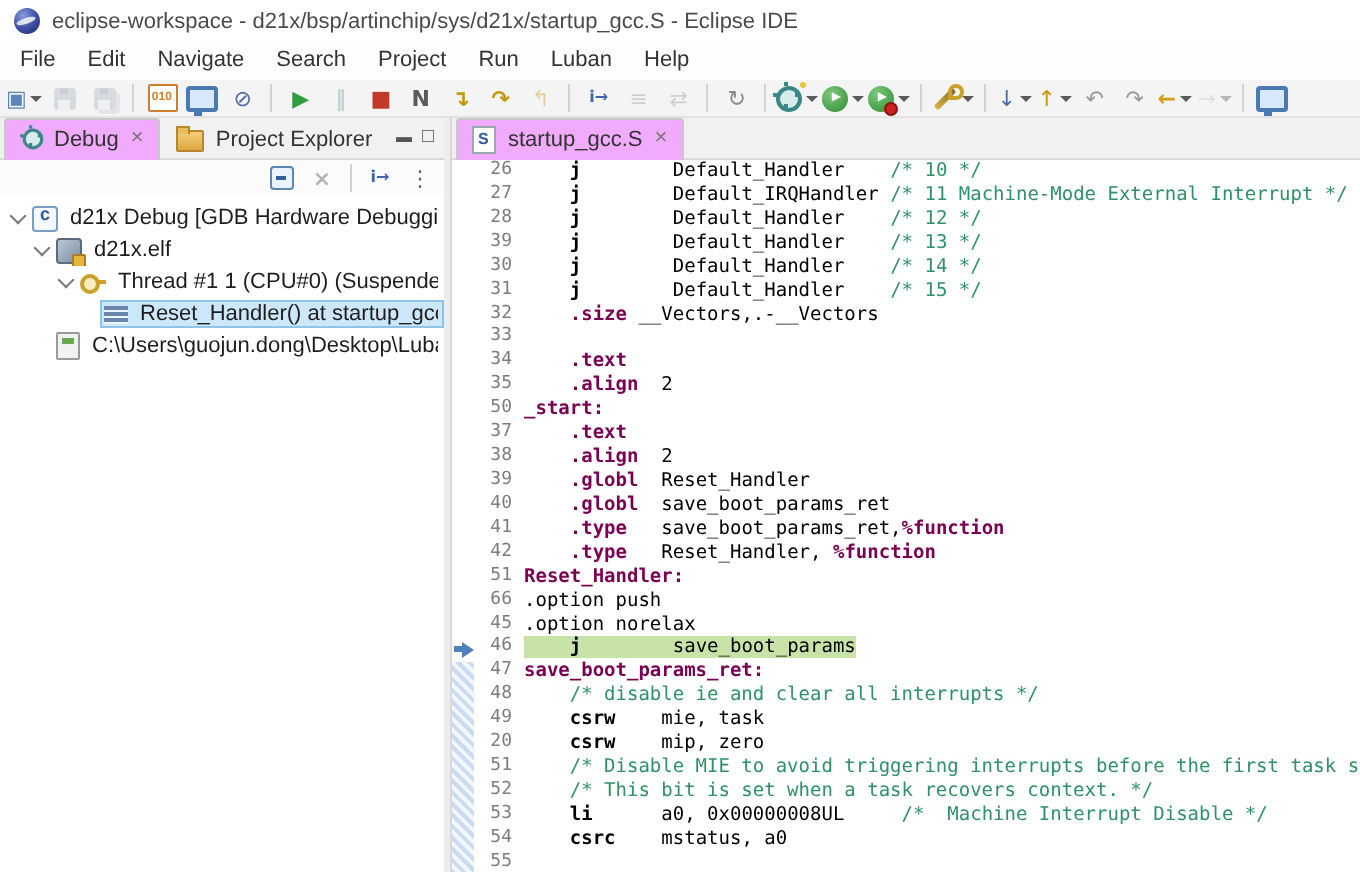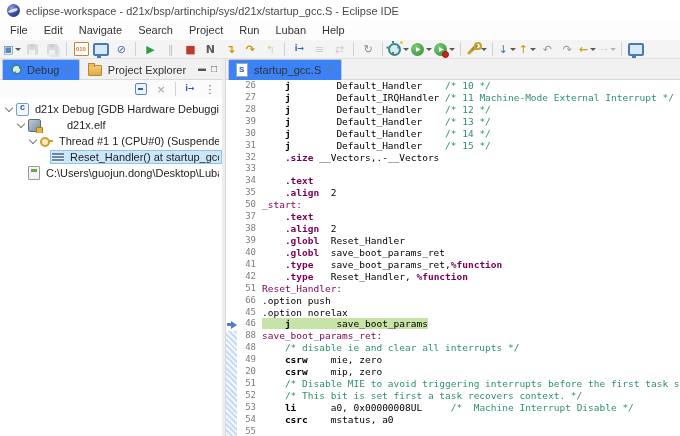--- a/index.html
+++ b/index.html
@@ -55,21 +55,21 @@
   
   .main{display:flex;height:378px;background:#fff}
   .panel{width:222px;flex:none;display:flex;flex-direction:column;background:#fff;overflow:hidden}
   .sash{width:3px;flex:none;background:#ededed;border-right:1px solid #d9d9d9}
   .editor{flex:1;display:flex;flex-direction:column;overflow:hidden;background:#fff}
   
   .tabstrip{height:20px;background:#f1f1f1;border-bottom:1px solid #d9d9d9;display:flex;
     align-items:flex-end;padding-left:2px;flex:none}
   .vtab{height:19px;display:flex;align-items:center;gap:4px;padding:0 7px;font-size:11px;color:#333;
     border:1px solid transparent;border-bottom:none;white-space:nowrap}
-  .vtab.sel{background:#3b82f6;border-color:#c8c8c8;border-radius:2px 2px 0 0;margin-bottom:-1px;padding-bottom:1px}
+  .vtab.sel{background:#f0abfc;border-color:#c8c8c8;border-radius:2px 2px 0 0;margin-bottom:-1px;padding-bottom:1px}
   .tclose{color:#777;font-size:11px;margin-left:2px;line-height:1}
   .tclose::after{content:"×"}
   .winctl{margin-left:auto;display:flex;gap:5px;padding-right:5px;color:#555;font-size:8px;align-items:center;height:100%}
   .winctl span{line-height:1}
   
   .paneltb{height:18px;display:flex;justify-content:flex-end;align-items:center;padding-right:2px;background:#fbfbfb;flex:none}
   
   .tree{padding-top:3px;flex:1;overflow:hidden}
   .trow{height:16px;display:flex;align-items:center;white-space:nowrap;overflow:hidden;font-size:11px;color:#1e1e1e}
   .rowsel{display:flex;align-items:center;gap:4px;padding:1px 3px 1px 2px;flex:1;min-width:0;overflow:hidden}
@@ -92,21 +92,21 @@
   .ic-folder::before{content:"";position:absolute;top:-3px;left:-1px;width:5px;height:3px;background:#e8bd5c;border:1px solid #b9862e;border-bottom:none}
   .ic-filetab{width:10px;height:12px;background:#fff;border:1px solid #9aa7b5;position:relative}
   .ic-filetab::after{content:"S";font-size:8px;font-weight:bold;color:#2d5a9e;position:absolute;left:2px;top:0;line-height:12px}
   
   .codearea{position:relative;flex:1;overflow:hidden;background:#fff}
   .cline{display:flex;height:11.93px;line-height:11.93px;padding-left:12px}
   .lnum{width:18px;flex:none;text-align:right;color:#7d7d7d;font-size:9px;padding-right:3px;
     font-family:"DejaVu Sans Mono",monospace}
   .ltext{white-space:pre;font-family:"DejaVu Sans Mono",monospace;font-size:9.5px;color:#000;padding-left:3px}
   .t-k{color:#7b0052;font-weight:bold}
-  .t-l{color:#7b0052;font-weight:normal}
+  .t-l{color:#7b0052;font-weight:bold}
   .t-c{color:#2f9168}
   .t-i{color:#000;font-weight:bold}
   .iphl{background:#c8e3a8}
   .hatch{position:absolute;left:0;width:11px;bottom:0;
     background:repeating-linear-gradient(45deg,#c9dcf0 0,#c9dcf0 2px,#f1f7fd 2px,#f1f7fd 4px)}
   .iparrow{position:absolute;left:1px;width:10px;height:8px}
   .iparrow::before{content:"";position:absolute;left:0;top:2.5px;width:5px;height:3px;background:#4f80c0}
   .iparrow::after{content:"";position:absolute;left:4px;top:0;width:0;height:0;
     border-left:6px solid #4f80c0;border-top:4px solid transparent;border-bottom:4px solid transparent}
 </style>
@@ -271,21 +271,21 @@
           <span class="chev"></span>
           <span class="rowsel">
             <span class="tic ic-c-app"></span>
             <span style="overflow: hidden; white-space: nowrap;">d21x Debug [GDB Hardware Debugging]</span>
           </span>
         </div>
         <div class="trow" style="padding-left: 16px;">
           <span class="chev"></span>
           <span class="rowsel">
             <span class="tic ic-elf"></span>
-            <span style="overflow: hidden; white-space: nowrap; margin-left: 20px;">d21x.elf</span>
+            <span style="overflow: hidden; white-space: nowrap;">d21x.elf</span>
           </span>
         </div>
         <div class="trow" style="padding-left: 28px;">
           <span class="chev"></span>
           <span class="rowsel">
             <span class="tic ic-thread"></span>
             <span style="overflow: hidden; white-space: nowrap;">Thread #1 1 (CPU#0) (Suspended :</span>
           </span>
         </div>
         <div class="trow" style="padding-left: 40px;">
@@ -394,42 +394,42 @@
         </div>
         <div class="cline">
           <span class="lnum">45</span>
           <span class="ltext"><span>.option norelax</span></span>
         </div>
         <div class="cline">
           <span class="lnum">46</span>
           <span class="ltext"><span class="iphl"><span>    </span><span class="t-i">j</span><span>        </span><span>save_boot_params</span></span></span>
         </div>
         <div class="cline">
-          <span class="lnum">88</span>
+          <span class="lnum">47</span>
           <span class="ltext"><span class="t-l">save_boot_params_ret:</span></span>
         </div>
         <div class="cline">
           <span class="lnum">48</span>
           <span class="ltext"><span>    </span><span class="t-c">/* disable ie and clear all interrupts */</span></span>
         </div>
         <div class="cline">
           <span class="lnum">49</span>
-          <span class="ltext"><span>    </span><span class="t-i">csrw</span><span>    </span><span>mie, zero</span></span>
+          <span class="ltext"><span>    </span><span class="t-i">csrw</span><span>    </span><span>mie, task</span></span>
         </div>
         <div class="cline">
           <span class="lnum">20</span>
           <span class="ltext"><span>    </span><span class="t-i">csrw</span><span>    </span><span>mip, zero</span></span>
         </div>
         <div class="cline">
           <span class="lnum">51</span>
           <span class="ltext"><span>    </span><span class="t-c">/* Disable MIE to avoid triggering interrupts before the first task starts. */</span></span>
         </div>
         <div class="cline">
           <span class="lnum">52</span>
-          <span class="ltext"><span>    </span><span class="t-c">/* This bit is set first a task recovers context. */</span></span>
+          <span class="ltext"><span>    </span><span class="t-c">/* This bit is set when a task recovers context. */</span></span>
         </div>
         <div class="cline">
           <span class="lnum">53</span>
           <span class="ltext"><span>    </span><span class="t-i">li</span><span>      </span><span>a0, 0x00000008UL</span><span>     </span><span class="t-c">/*  Machine Interrupt Disable */</span></span>
         </div>
         <div class="cline">
           <span class="lnum">54</span>
           <span class="ltext"><span>    </span><span class="t-i">csrc</span><span>    </span><span>mstatus, a0</span></span>
         </div>
         <div class="cline">

